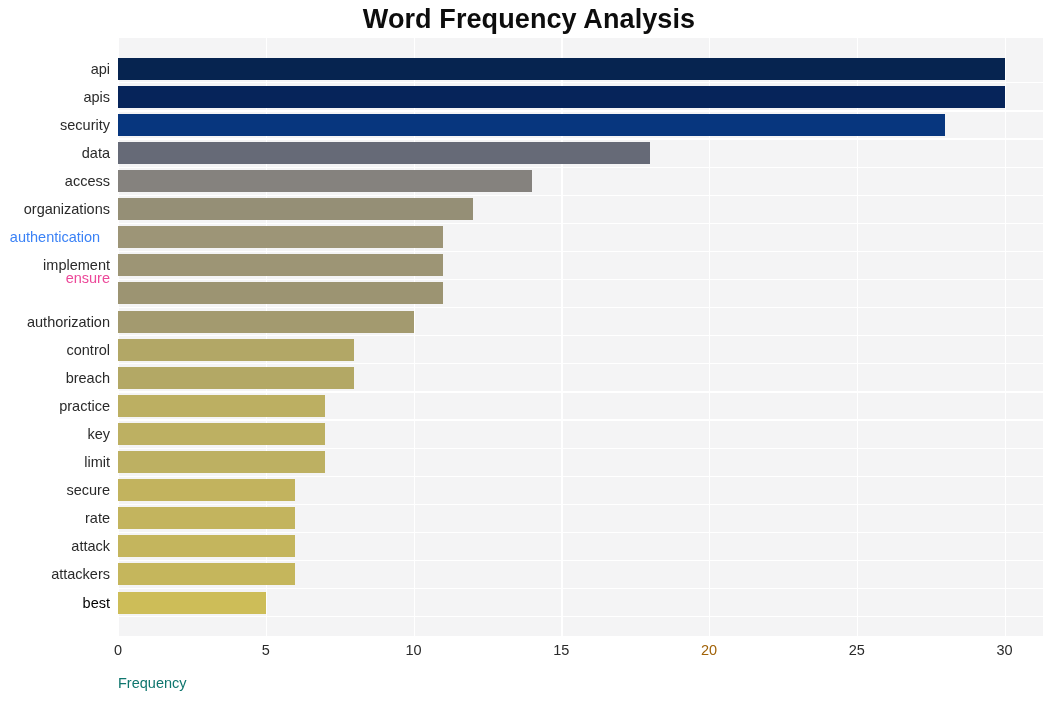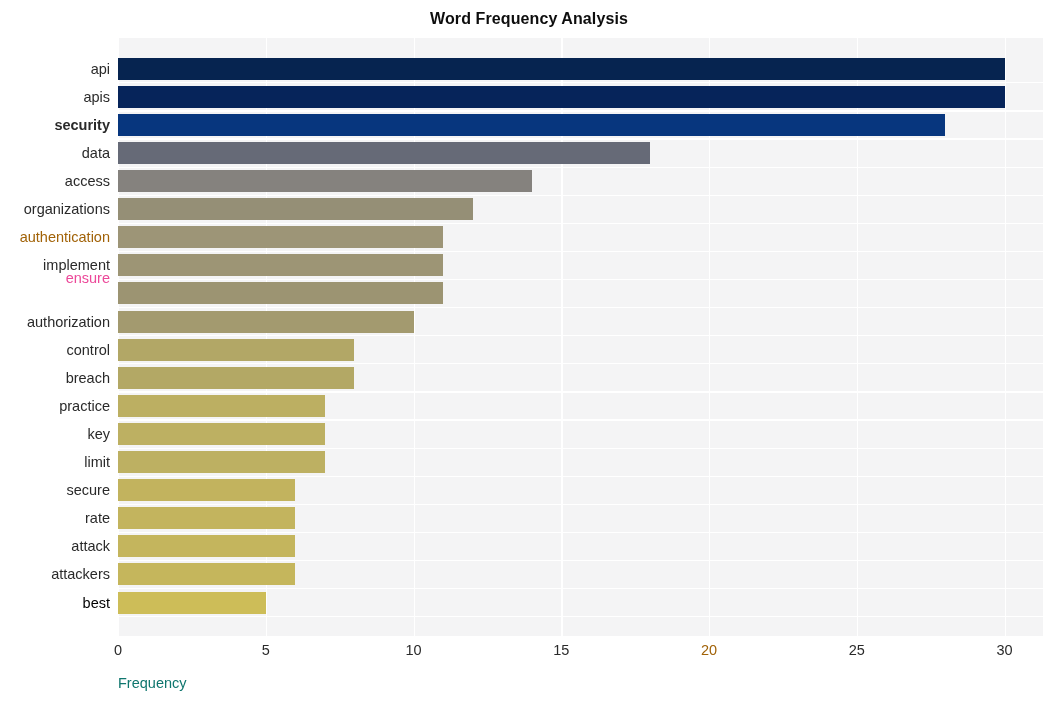--- a/index.html
+++ b/index.html
@@ -21,21 +21,21 @@
     background: #ffffff;
   }
 
   
   #chart-title {
     position: absolute;
     left: 0;
     top: 6px;
     width: 1058px;
     text-align: center;
-    font-size: 16px;
+    font-size: 27px;
     font-weight: bold;
     color: #0d0d0d;
     letter-spacing: 0.1px;
     line-height: 26px;
   }
 
   
   #plot-area {
     position: absolute;
     left: 118px;
@@ -180,25 +180,25 @@
         <div class="bar" title="rate: 6" style="top: 469.295px; width: 177.316px; background: rgb(195, 180, 94);"></div>
         <div class="bar" title="attack: 6" style="top: 497.397px; width: 177.316px; background: rgb(196, 181, 93);"></div>
         <div class="bar" title="attackers: 6" style="top: 525.498px; width: 177.316px; background: rgb(197, 182, 92);"></div>
         <div class="bar" title="best: 5" style="top: 553.6px; width: 147.764px; background: rgb(205, 189, 88);"></div>
       </div>
   </div>
 
   <div id="ylabels">
       <div class="ylabel" style="top: 21.6711px; color: rgb(42, 42, 42);">api</div>
       <div class="ylabel" style="top: 49.7726px; color: rgb(42, 42, 42);">apis</div>
-      <div class="ylabel" style="top: 77.8741px; color: rgb(42, 42, 42); font-weight: bold;">security</div>
+      <div class="ylabel" style="top: 77.8741px; color: rgb(42, 42, 42);">security</div>
       <div class="ylabel" style="top: 105.976px; color: rgb(42, 42, 42);">data</div>
       <div class="ylabel" style="top: 134.077px; color: rgb(42, 42, 42);">access</div>
       <div class="ylabel" style="top: 162.179px; color: rgb(42, 42, 42);">organizations</div>
-      <div class="ylabel" style="top: 190.28px; color: #a16207;">authentication</div>
+      <div class="ylabel" style="top: 190.28px; color: #3b82f6; text-align: center;">authentication</div>
       <div class="ylabel" style="top: 218.382px; color: rgb(42, 42, 42);">implement</div>
       <div class="ylabel" style="top: 231px; color: #ec4899;">ensure</div>
       <div class="ylabel" style="top: 274.585px; color: rgb(42, 42, 42);">authorization</div>
       <div class="ylabel" style="top: 302.686px; color: rgb(42, 42, 42);">control</div>
       <div class="ylabel" style="top: 330.788px; color: rgb(42, 42, 42); padding-left: 28px;">breach</div>
       <div class="ylabel" style="top: 358.889px; color: rgb(42, 42, 42);">practice</div>
       <div class="ylabel" style="top: 386.991px; color: rgb(42, 42, 42);">key</div>
       <div class="ylabel" style="top: 415.092px; color: rgb(42, 42, 42);">limit</div>
       <div class="ylabel" style="top: 443.194px; color: rgb(42, 42, 42);">secure</div>
       <div class="ylabel" style="top: 471.295px; color: rgb(42, 42, 42);">rate</div>

